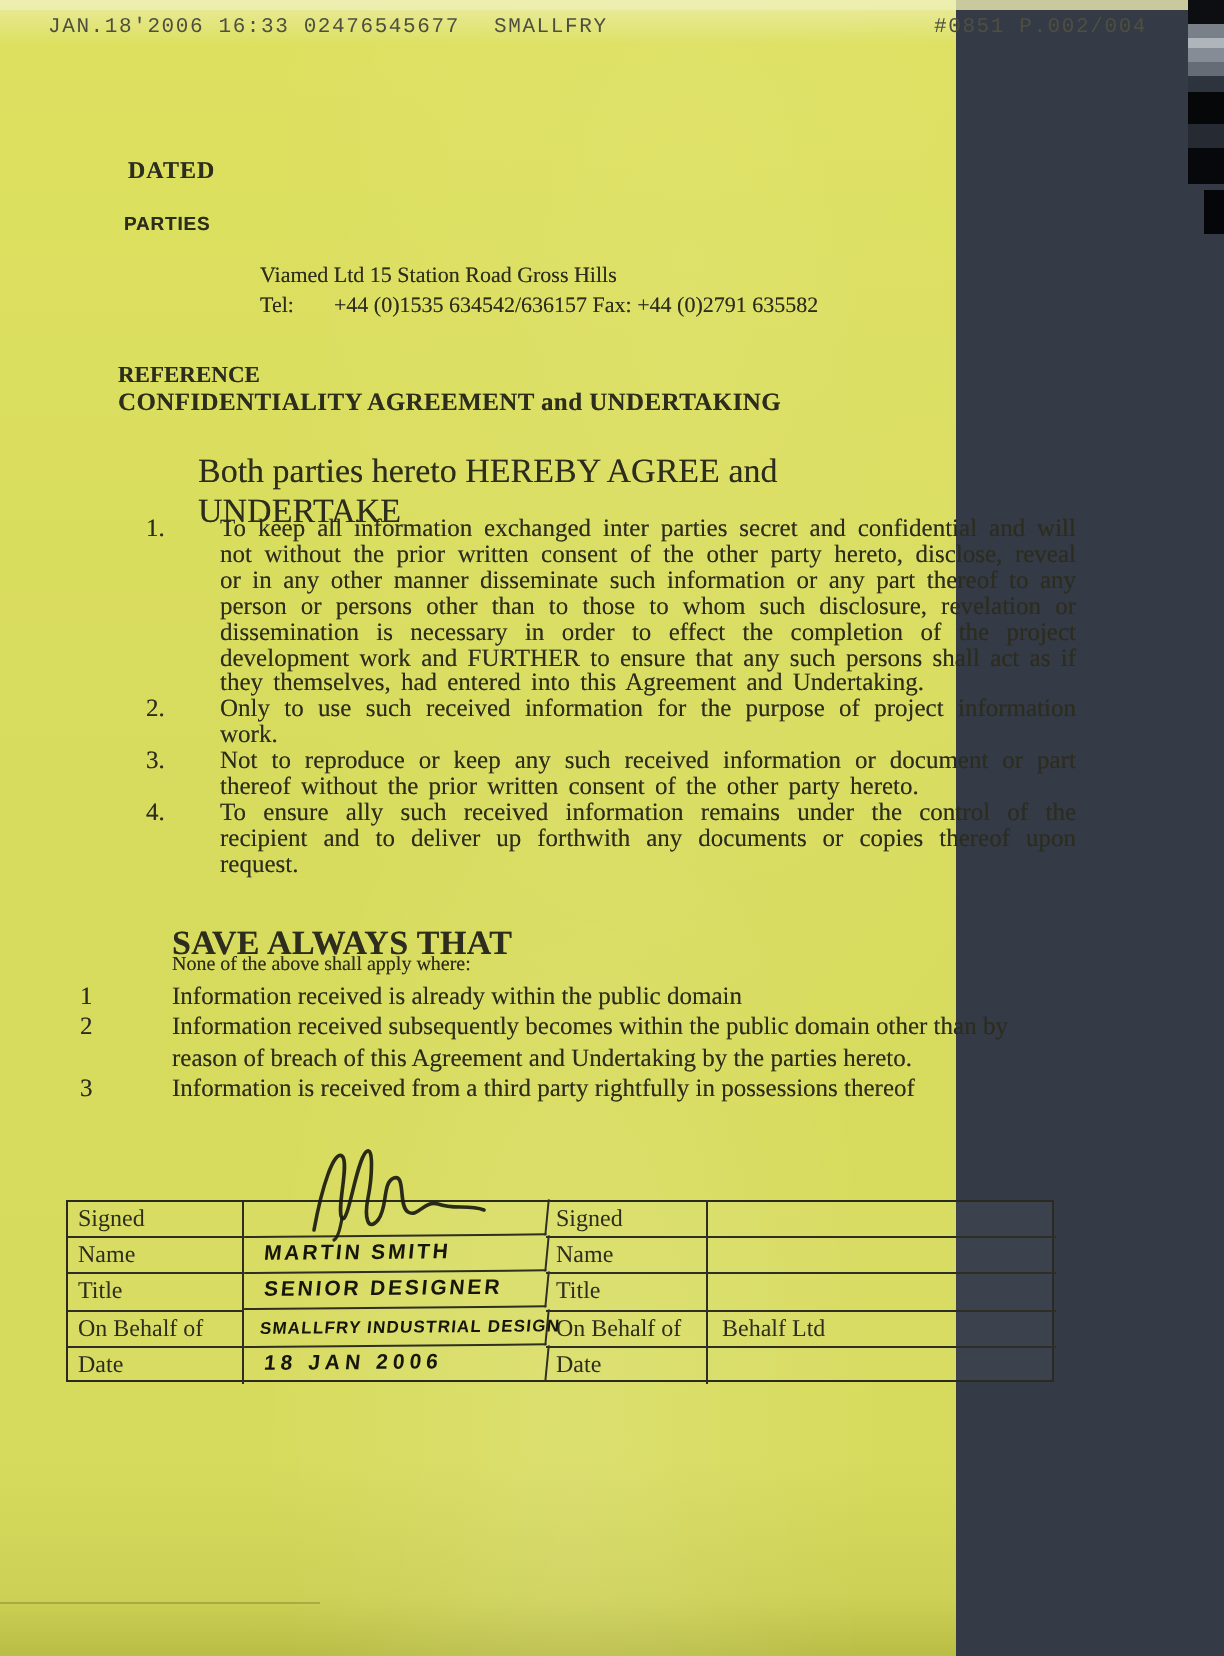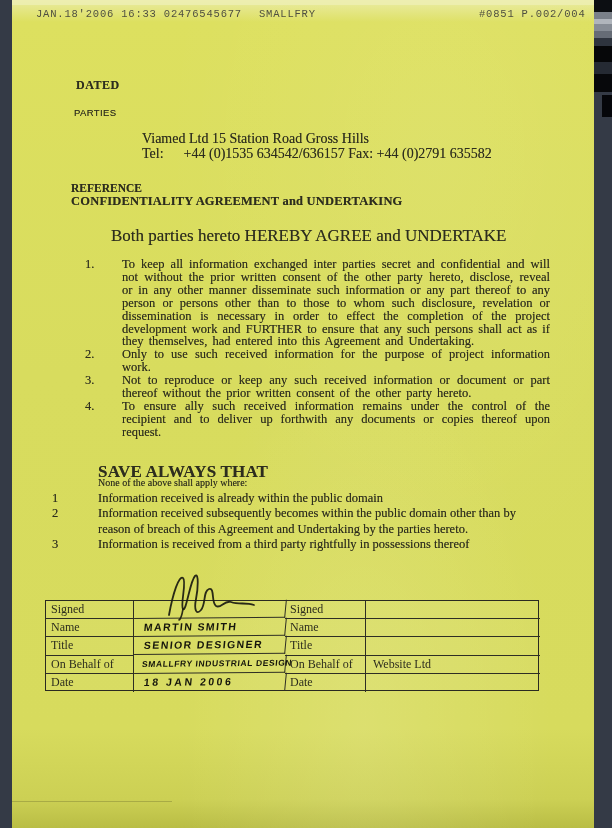--- a/index.html
+++ b/index.html
@@ -2,21 +2,21 @@
 <html><head>
 <meta charset="utf-8">
 <style>
   html,body{margin:0;padding:0;}
   body{
     width:612px;height:828px;position:relative;overflow:hidden;
     background:#343a46;font-family:"Liberation Serif",serif;
   }
   
   .paper{
-    position:absolute;left:12px;top:0;width:586px;height:828px;
+    position:absolute;left:0;top:0;width:478px;height:828px;
     background:
       radial-gradient(ellipse at 72% 18%, rgba(255,255,250,0.07), transparent 45%),
       radial-gradient(ellipse at 60% 88%, rgba(255,255,240,0.12), transparent 38%),
       linear-gradient(180deg,#e9ebA0 0px,#dde05f 22px,#d8dc5e 45%,#d7db5d 88%,#ccd054 96.5%,#b9bd45 100%);
   }
   .paper-top-strip{position:absolute;left:0;top:0;width:594px;height:5px;background:#eeefb4;opacity:.8;}
   .crease{position:absolute;left:0;top:801px;width:160px;height:1px;background:rgba(90,90,35,.30);}
   
   .scan-strip{position:absolute;left:594px;top:0;width:18px;height:828px;background:#343a46;}
   .scan-strip div{position:absolute;left:0;width:18px;}
@@ -34,22 +34,22 @@
   .fax{position:absolute;top:8px;font-family:"Liberation Mono",monospace;font-size:10.5px;
        letter-spacing:.8px;color:#4f4f40;white-space:nowrap;}
   .fax-l{left:24px;}
   .fax-c{left:247px;}
   .fax-r{left:467px;}
   
   .ink{color:#2d2d1e;text-shadow:0 0 .3px rgba(45,45,30,.55);}
   .b{font-weight:bold;}
   .dated{position:absolute;left:64px;top:78px;font-size:12px;letter-spacing:.5px;}
   .parties{position:absolute;left:62px;top:107px;font-family:"Liberation Sans",sans-serif;
-           font-size:9.5px;font-weight:normal;letter-spacing:.4px;}
-  .address{position:absolute;left:130px;top:131px;font-size:14px;line-height:15.2px;white-space:nowrap;}
+           font-size:9.5px;font-weight:bold;letter-spacing:.4px;}
+  .address{position:absolute;left:130px;top:131px;font-size:11px;line-height:15.2px;white-space:nowrap;}
   .tel-gap{display:inline-block;width:20px;}
   .email-u{text-decoration:underline;}
   .reference{position:absolute;left:59px;top:182px;font-size:11.5px;}
   .doc-title{position:absolute;left:59px;top:194px;font-size:12.5px;letter-spacing:.2px;text-align:right;}
   .agree{position:absolute;left:99px;top:226px;font-size:17px;}
   .clauses{position:absolute;left:73px;top:258px;width:465px;}
   .clause{display:flex;font-size:12.5px;line-height:12.9px;}
   .cnum{width:37px;flex:none;}
   .ctext{width:428px;flex:none;text-align:justify;word-spacing:2px;}
   .save-h{position:absolute;left:86px;top:462px;font-size:17px;letter-spacing:.2px;}
@@ -156,21 +156,21 @@
     <div class="cell last-col"></div>
 
     <div class="cell">Title</div>
     <div class="cell hand">SENIOR DESIGNER</div>
     <div class="cell">Title</div>
     <div class="cell last-col"></div>
 
     <div class="cell">On Behalf of</div>
     <div class="cell hand hand-small">SMALLFRY INDUSTRIAL DESIGN</div>
     <div class="cell">On Behalf of</div>
-    <div class="cell last-col printed-val">Website Ltd</div>
+    <div class="cell last-col printed-val">Behalf Ltd</div>
 
     <div class="cell last-row">Date</div>
     <div class="cell last-row hand hand-date">18 JAN 2006</div>
     <div class="cell last-row">Date</div>
     <div class="cell last-row last-col"></div>
   </div>
 </div>
 
 <div class="scan-strip">
   <div class="sb1"></div>

